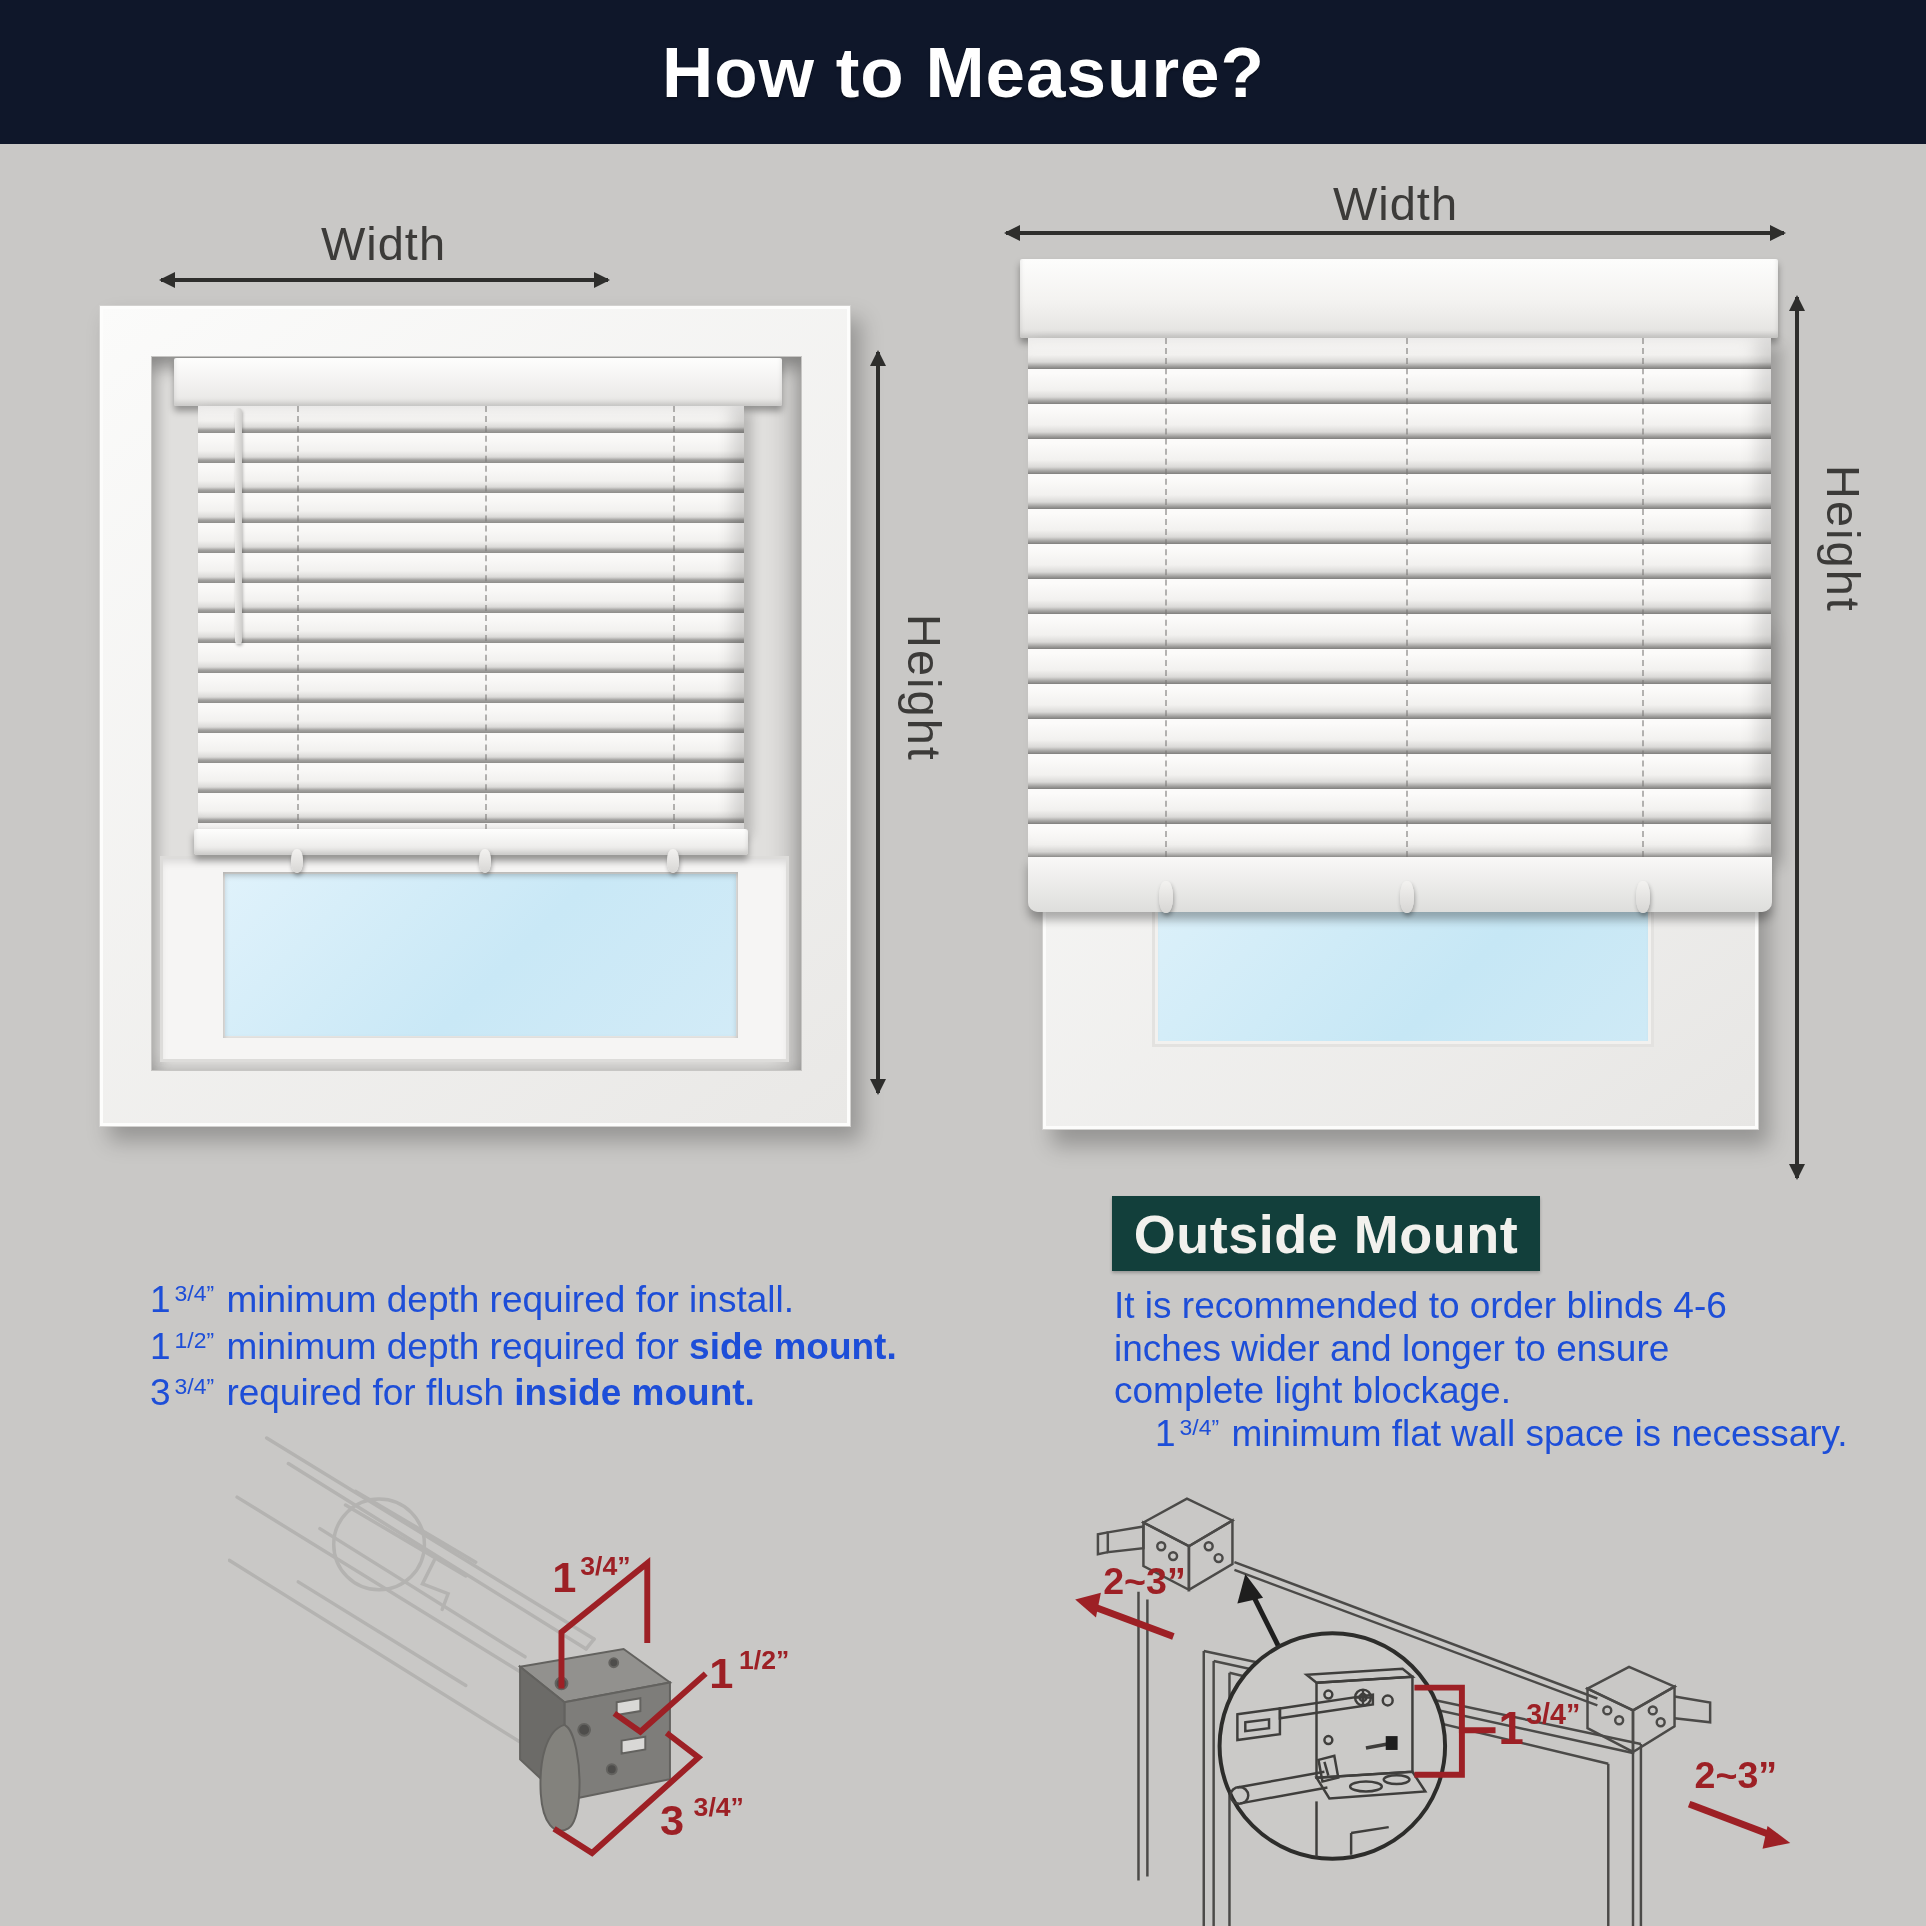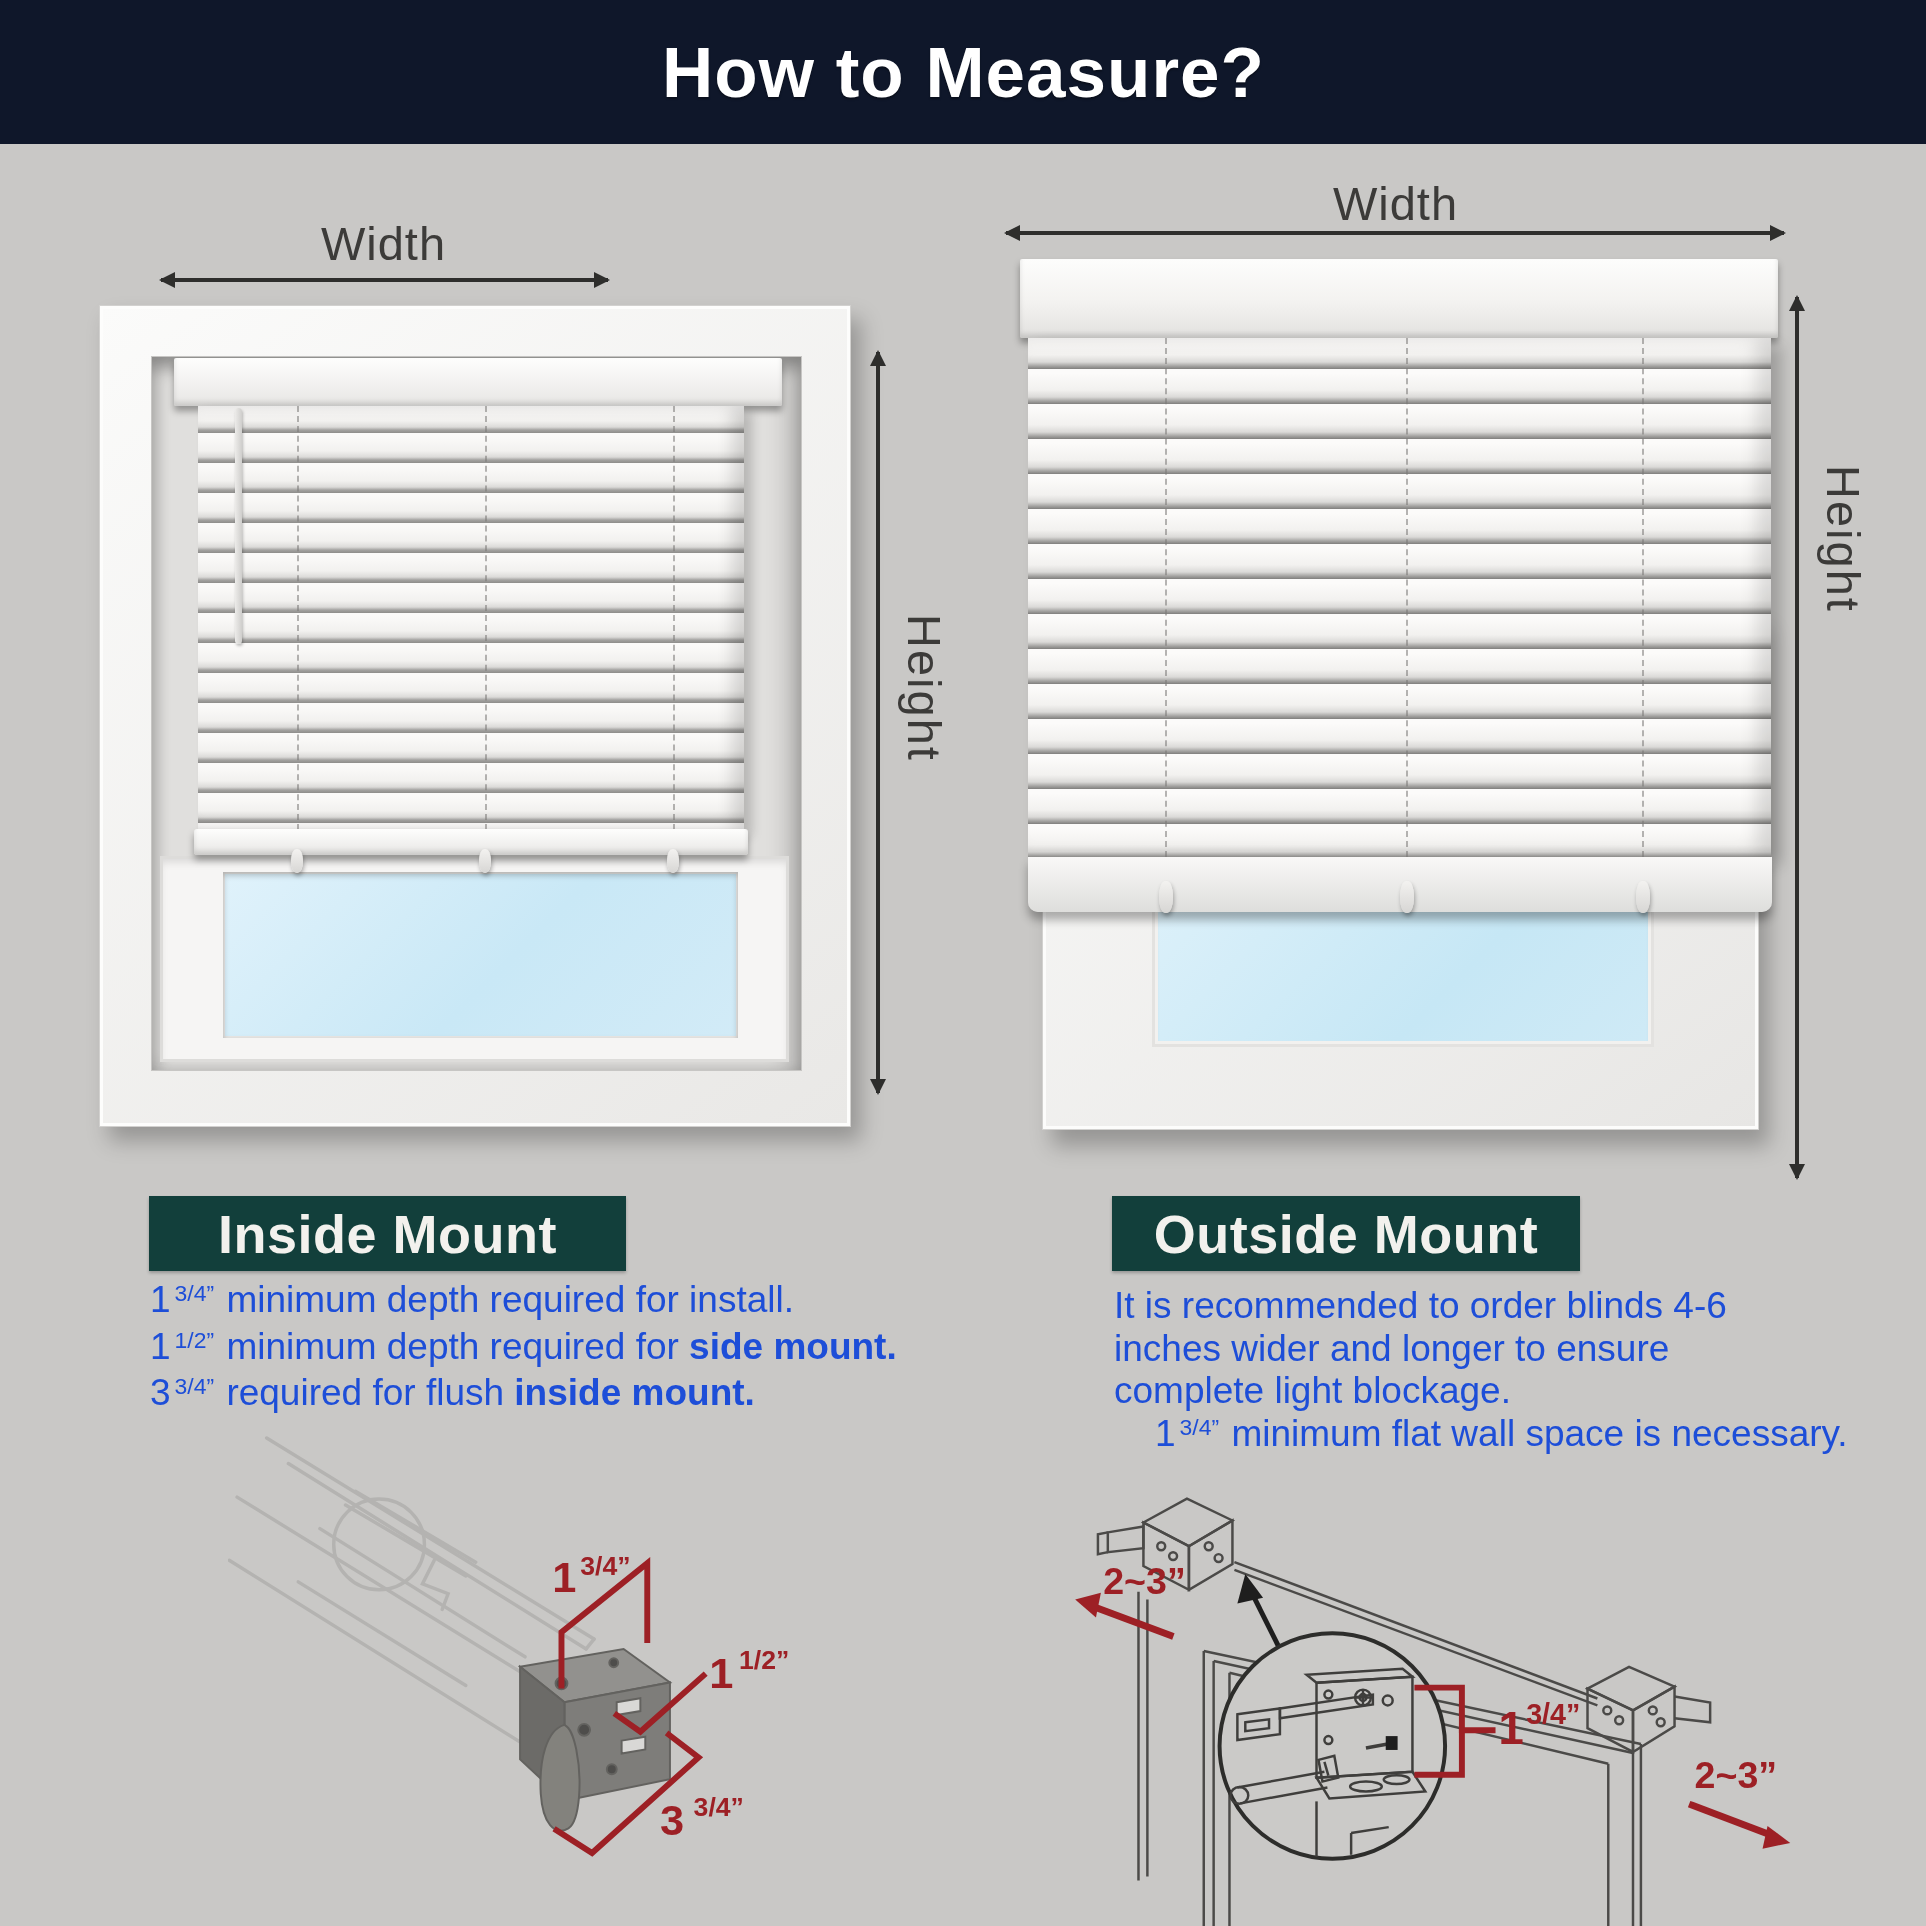--- a/index.html
+++ b/index.html
@@ -124,26 +124,25 @@
     <div class="rrail-bottom rail"></div>
     <div class="knot" style="left:139px;top:622px;width:14px;height:32px;"></div>
     <div class="knot" style="left:380px;top:622px;width:14px;height:32px;"></div>
     <div class="knot" style="left:616px;top:622px;width:14px;height:32px;"></div>
   </div>
   <div class="fig-label" style="left:1143px;top:176px;width:505px;">Width</div>
   <div class="h-arrow" style="left:1006px;top:231px;width:778px;"></div>
   <div class="v-arrow" style="left:1795px;top:297px;height:881px;"></div>
   <div class="fig-label vert" style="left:1816px;top:465px;">Height</div>
 
-  <div class="mount-heading" style="left:149px;top:1196px;width:477px;">Inside Mount</div>
   <div class="mount-line" style="left:150px;top:1279px;"><span class="seg-n">1</span><span class="seg-f">3/4”</span><span class="seg-p"> minimum depth required for install.</span></div>
   <div class="mount-line" style="left:150px;top:1326px;"><span class="seg-n">1</span><span class="seg-f">1/2”</span><span class="seg-p"> minimum depth required for </span><span class="seg-b">side mount.</span></div>
   <div class="mount-line" style="left:150px;top:1372px;"><span class="seg-n">3</span><span class="seg-f">3/4”</span><span class="seg-p"> required for flush </span><span class="seg-b">inside mount.</span></div>
 
-  <div class="mount-heading" style="left:1112px;top:1196px;width:468px;">Outside Mount</div>
+  <div class="mount-heading" style="left:1112px;top:1196px;width:428px;">Outside Mount</div>
   <div class="mount-line" style="left:1114px;top:1285px;"><span class="seg-p">It is recommended to order blinds 4-6</span></div>
   <div class="mount-line" style="left:1114px;top:1370px;"><span class="seg-p">complete light blockage.</span></div>
   <div class="mount-line" style="left:1114px;top:1328px;"><span class="seg-p">inches wider and longer to ensure</span></div>
   <div class="mount-line" style="left:1114px;top:1413px;margin-left:41px;"><span class="seg-n">1</span><span class="seg-f">3/4”</span><span class="seg-p"> minimum flat wall space is necessary.</span></div>
 
   <svg class="inside-svg" viewBox="0 0 600 500">
     <g stroke="#b4b3b1" stroke-width="3.5" fill="none" stroke-linecap="round">
       <path d="M38,4 L370,208"></path>
       <path d="M60,30 L362,218"></path>
       <path d="M8,64 L332,264"></path>

